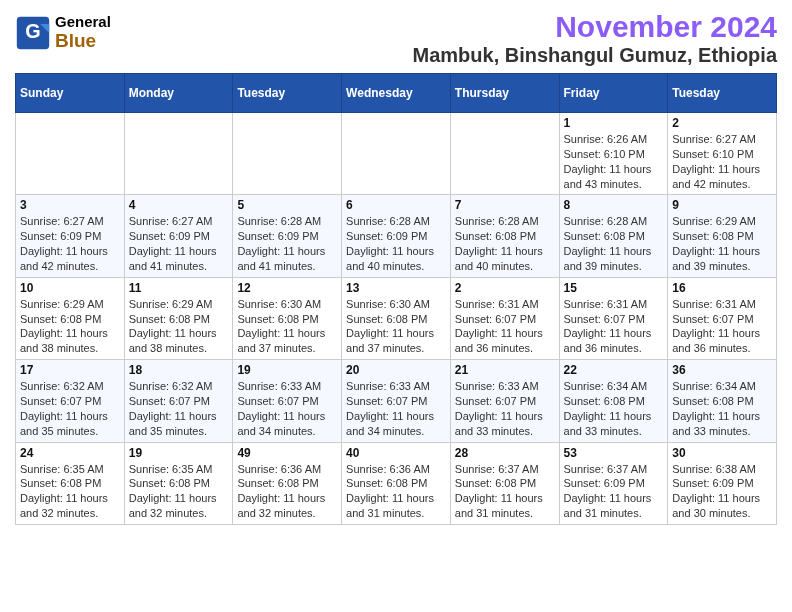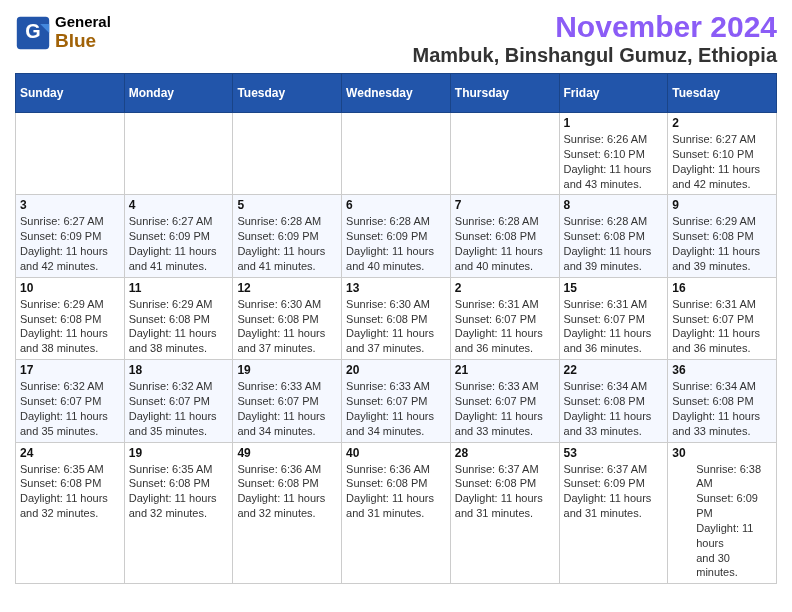--- a/index.html
+++ b/index.html
@@ -325,20 +325,20 @@
         </td>
         <td>
           <div class="day-number">53</div>
           <div class="day-info" style="white-space: pre-line;">Sunrise: 6:37 AM
 Sunset: 6:09 PM
 Daylight: 11 hours
 and 31 minutes.</div>
         </td>
         <td>
           <div class="day-number">30</div>
-          <div class="day-info" style="white-space: pre-line; margin-left: 24px;">Sunrise: 6:38 AM
+          <div class="day-info" style="white-space: pre-line;">Sunrise: 6:38 AM
 Sunset: 6:09 PM
 Daylight: 11 hours
 and 30 minutes.</div>
         </td>
       </tr>
     </tbody>
 </table>
 
 </body></html>

